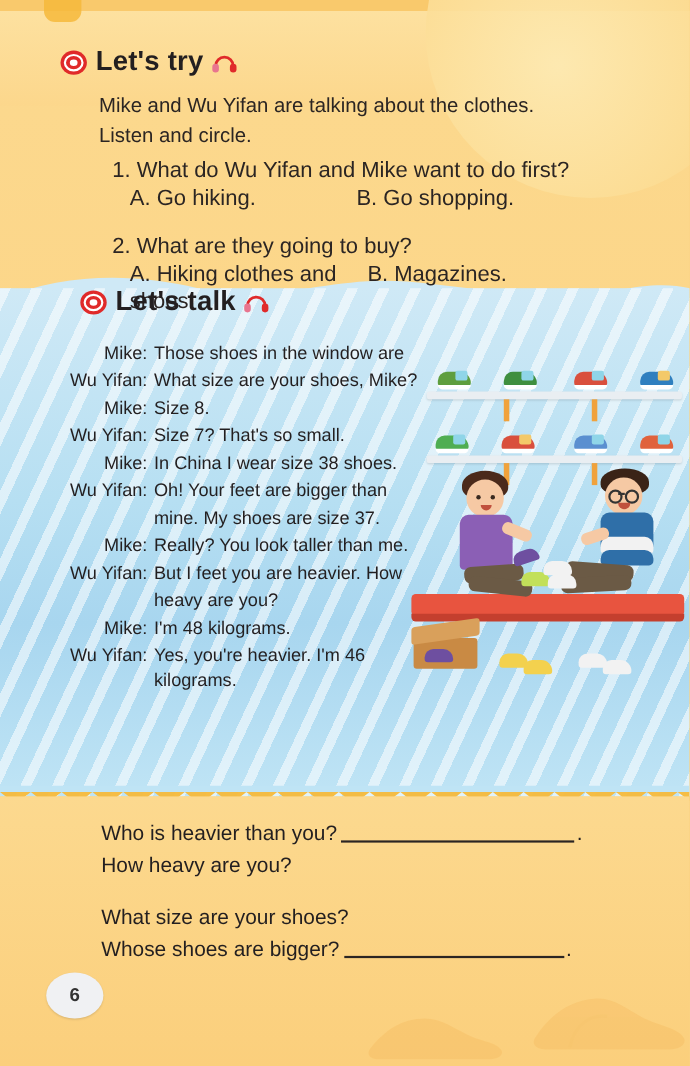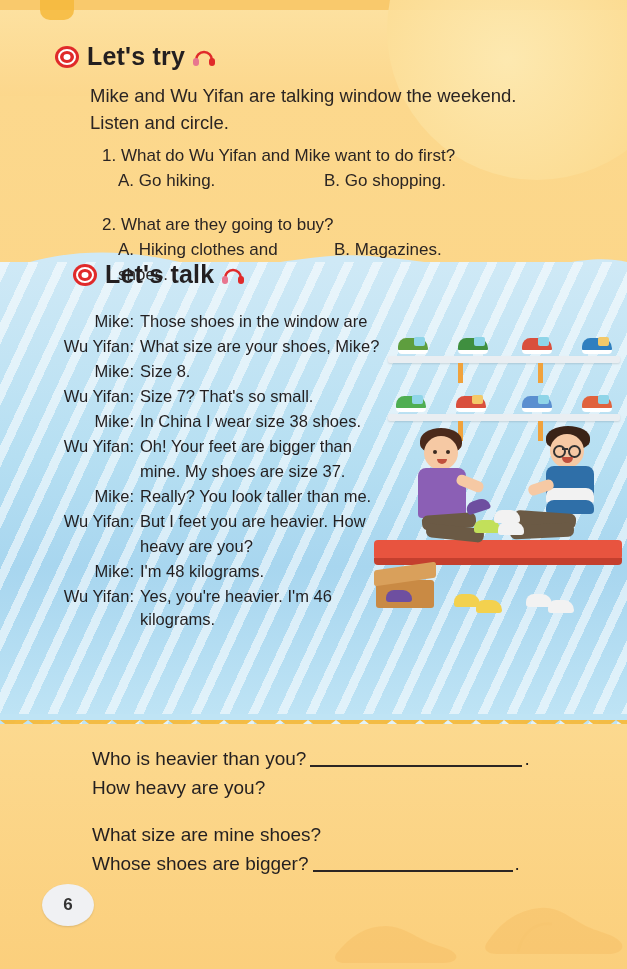--- a/index.html
+++ b/index.html
@@ -128,21 +128,21 @@
 
   .intro {
     position: absolute;
     left: 90px; top: 82px;
     width: 470px;
     font-size: 18.5px;
     line-height: 27px;
     color: #2b2523;
   }
 
-  .q-block { position: absolute; left: 102px; width: 470px; font-size: 17px; color: #2b2523; }
+  .q-block { position: absolute; left: 102px; width: 470px; font-size: 20px; color: #2b2523; }
   .q1 { top: 143px; }
   .q2 { top: 212px; }
   .q-line { line-height: 25px; }
   .opt-row { display: flex; }
   .opt-a { width: 200px; padding-left: 16px; }
   .opt-a.wide { width: 210px; }
   .opt-b { padding-left: 6px; }
 
   
   .dialogue {
@@ -370,21 +370,21 @@
       <span class="headphone">
         <svg width="24" height="20">
           <path d="M4,13 A8,8 0 0 1 20,13" fill="none" stroke="#e02a2a" stroke-width="2.5"></path>
           <rect x="1" y="11" width="6" height="8" rx="3" fill="#e8758f"></rect>
           <rect x="17" y="11" width="6" height="8" rx="3" fill="#e02a2a"></rect>
         </svg>
       </span>
     </div>
 
     <div class="intro">
-      <div>Mike and Wu Yifan are talking window the weekend.</div>
+      <div>Mike and Wu Yifan are talking about the clothes.</div>
       <div>Listen and circle.</div>
     </div>
 
     <div class="q-block q1">
       <div class="q-line">
         <span>1.</span>
         <span>What do Wu Yifan and Mike want to do first?</span>
       </div>
       <div class="q-line opt-row">
         <span class="opt-a">A. Go hiking.</span>
@@ -479,21 +479,21 @@
     </div>
 
     <div class="questions-orange-1">
       <div>
         <span>Who is heavier than you?</span><span class="ans-line"></span><span>.</span>
       </div>
       <div>How heavy are you?</div>
     </div>
 
     <div class="questions-orange-2">
-      <div>What size are mine shoes?</div>
+      <div>What size are your shoes?</div>
       <div>
         <span>Whose shoes are bigger?</span><span class="ans-line short"></span><span>.</span>
       </div>
     </div>
 
     <div class="page-num">6</div>
 
     <div class="illo">
 
       <div class="shelf shelf-1"></div>

